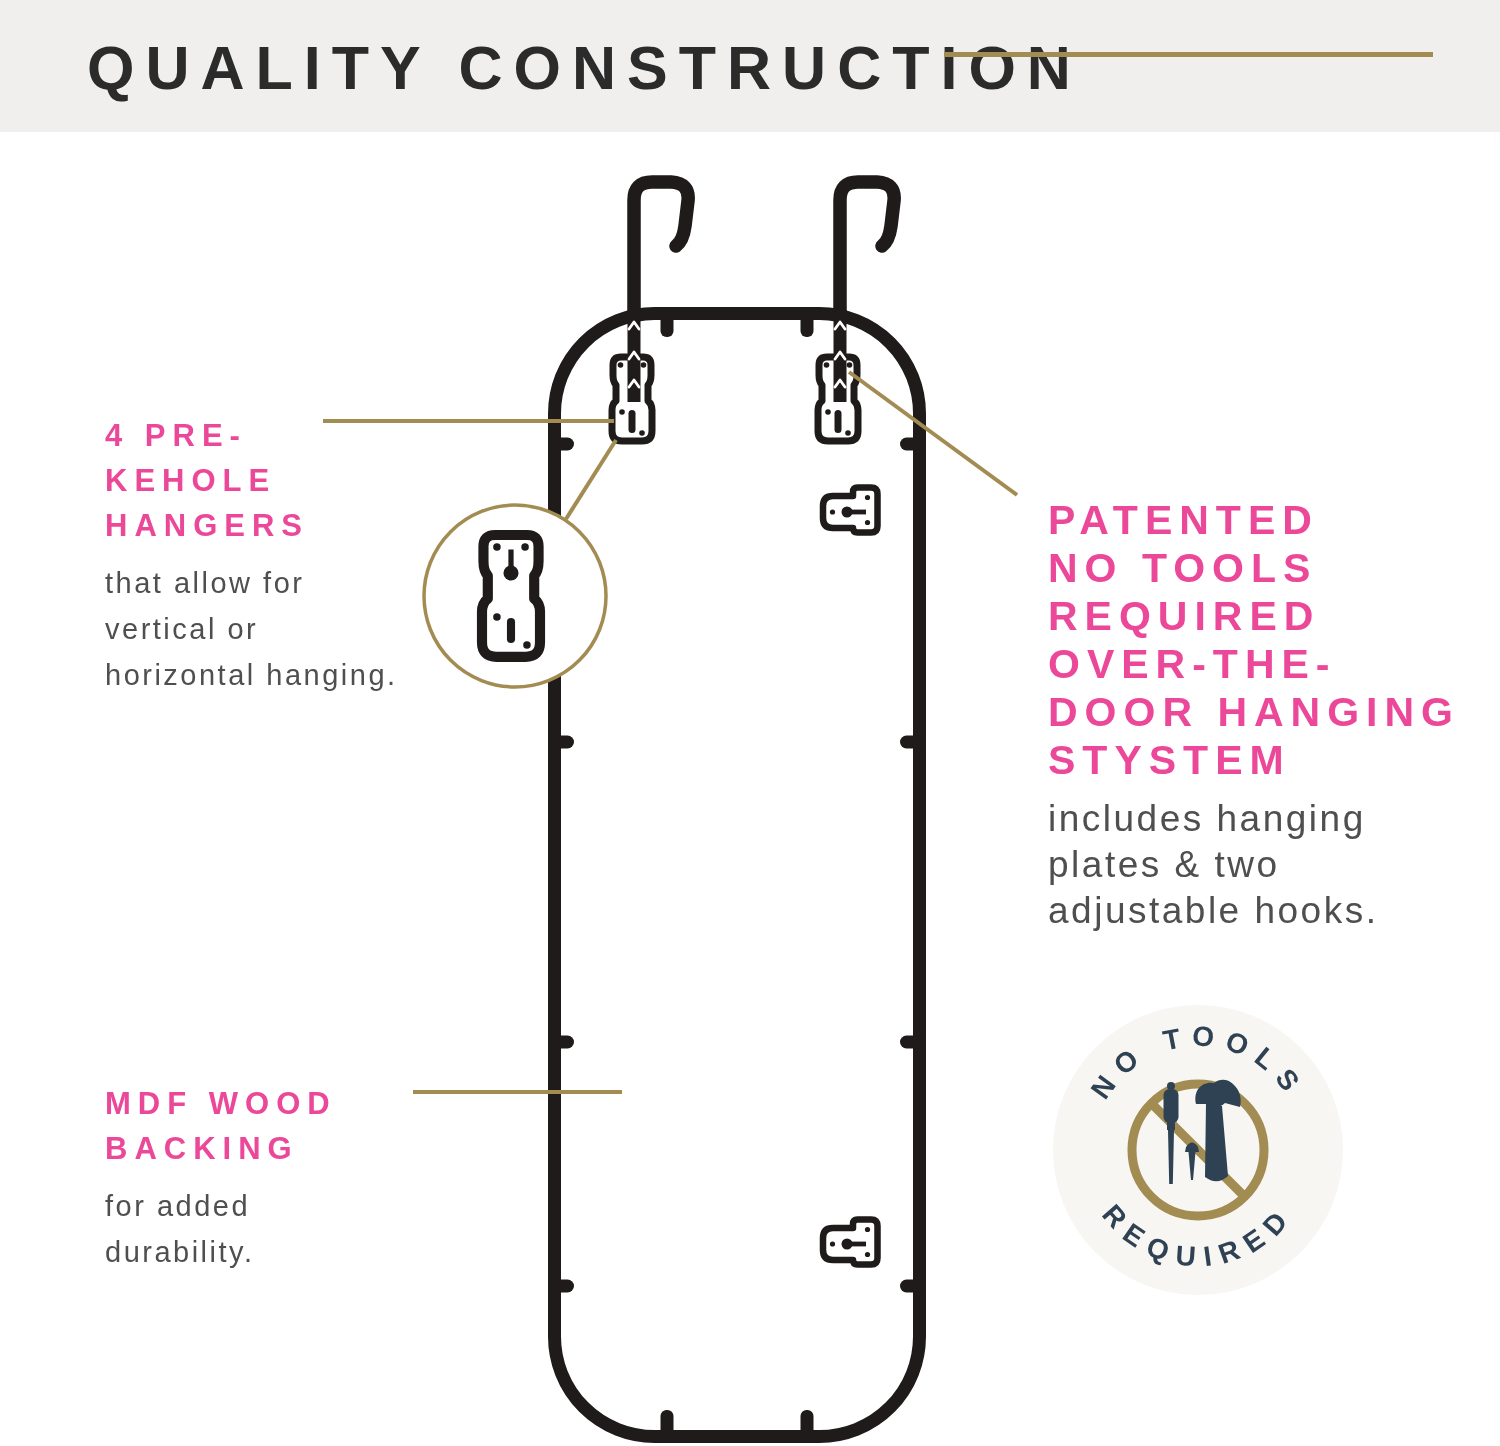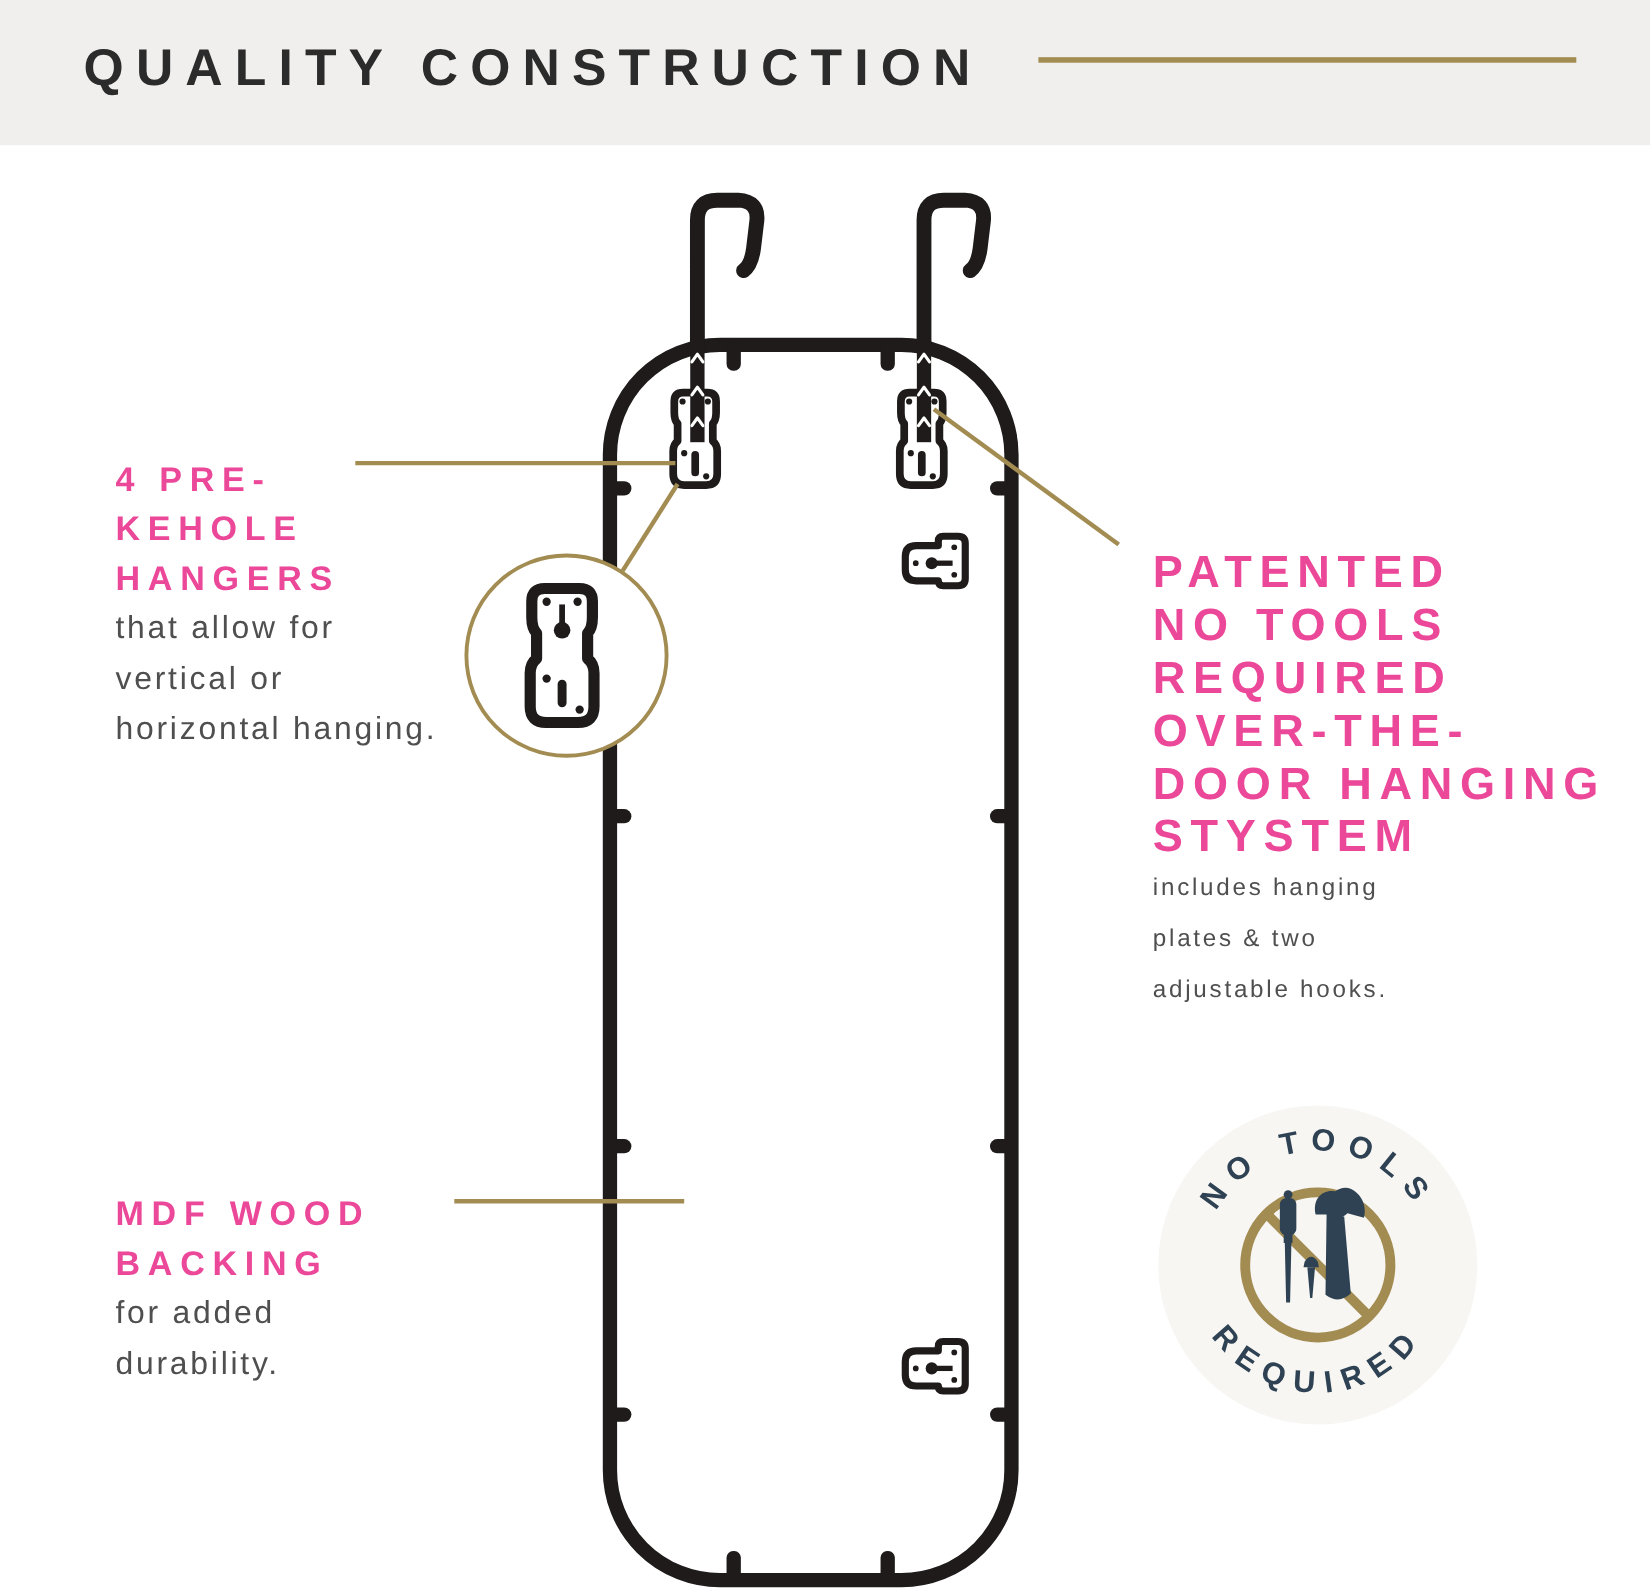--- a/index.html
+++ b/index.html
@@ -2,37 +2,37 @@
 <html><head>
 <meta charset="utf-8">
 <style>
   html,body{margin:0;padding:0;}
   body{
     width:1500px;height:1446px;position:relative;background:#ffffff;
     font-family:"Liberation Sans","DejaVu Sans",sans-serif;overflow:hidden;
   }
   .band{position:absolute;left:0;top:0;width:1500px;height:132px;background:#f0efed;}
   .page-title{
-    position:absolute;left:76px;top:33px;font-size:47px;font-weight:bold;
+    position:absolute;left:87px;top:33px;font-size:61px;font-weight:bold;
     letter-spacing:11px;color:#2b2b2b;white-space:nowrap;z-index:3;
   }
   .header-rule{position:absolute;left:944px;top:52px;width:489px;height:5px;background:#a28c52;z-index:3;}
   svg.diagram{position:absolute;left:0;top:0;z-index:1;}
   .callout{position:absolute;z-index:2;}
   .co-title div{
     font-weight:bold;color:#ec4899;white-space:nowrap;
   }
   .co-body div{
     font-weight:normal;color:#4f4f4f;white-space:nowrap;
   }
   .co-left .co-title div{font-size:31px;line-height:45px;letter-spacing:7px;}
   .co-left .co-body div{font-size:29px;line-height:46px;letter-spacing:2.5px;}
   .co-right .co-title div{font-size:41px;line-height:48px;letter-spacing:7px;}
-  .co-right .co-body div{font-size:22px;line-height:46px;letter-spacing:2.5px;}
-  .co-body{margin-top:0;}
+  .co-right .co-body div{font-size:37px;line-height:46px;letter-spacing:2.5px;}
+  .co-body{margin-top:12px;}
 </style>
 </head>
 <body>
 
 <div class="band"></div>
 <div class="page-title">QUALITY CONSTRUCTION</div>
 <div class="header-rule"></div>
 
 <svg class="diagram" width="1500" height="1446" viewBox="0 0 1500 1446">
   <defs>

